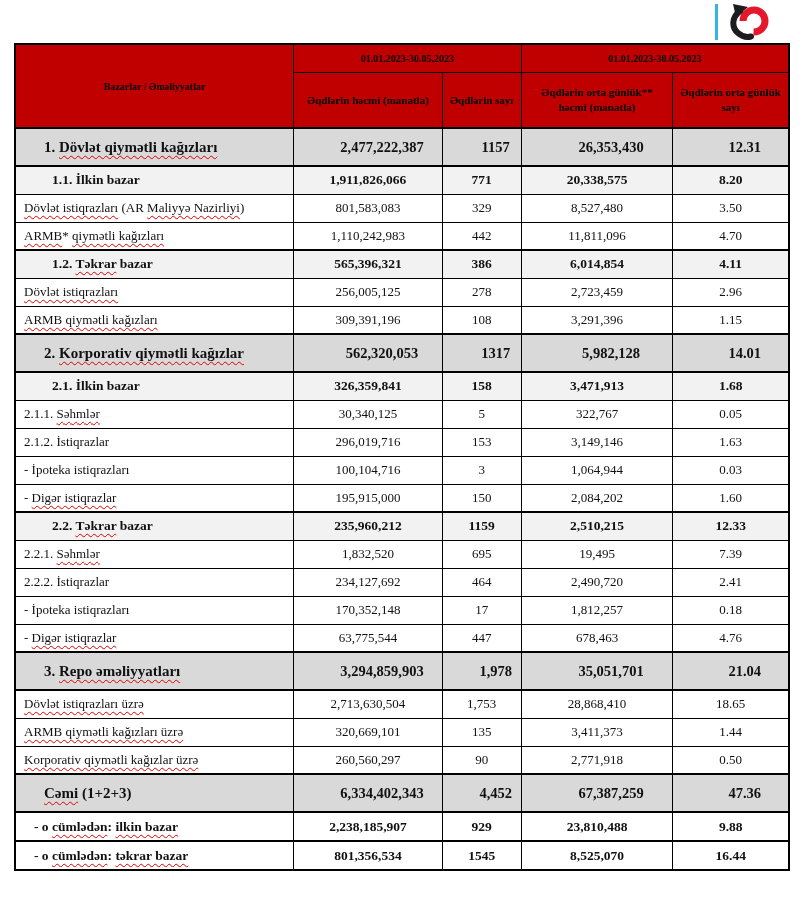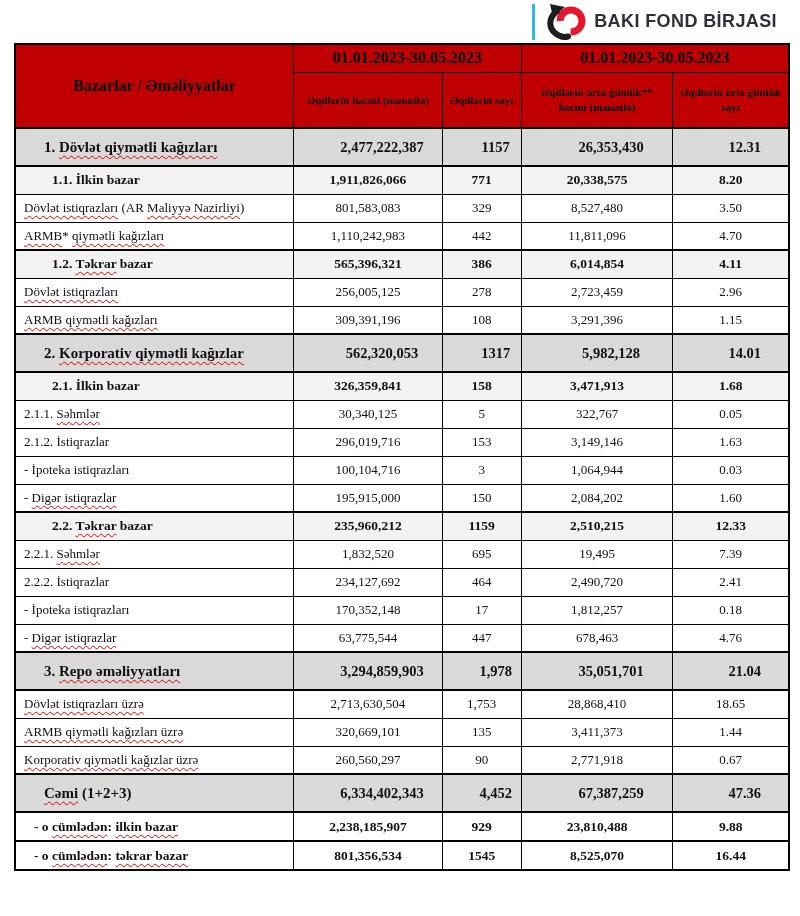--- a/index.html
+++ b/index.html
@@ -36,21 +36,21 @@
     border:2px solid var(--border,#000);
   }
   th, td { border:1px solid var(--border,#000); }
 
   thead th {
     background:var(--header-bg,#C00000);
     color:#000; font-weight:bold; text-align:center;
     vertical-align:middle;
   }
   th.corner   { font-size:14px; }
-  tr.period-row th { height:28px; font-size:16px; }
+  tr.period-row th { height:28px; font-size:10px; }
   th.subhead  { height:56px; font-size:11px; line-height:1.3; padding:10px 5px; }
   thead tr:last-child th { border-bottom:2px solid var(--border,#000); }
 
   td.label { text-align:left; padding:2px 4px 2px 8px; font-size:13px; }
   td.val   { text-align:center; font-size:13px; }
 
   tr.plain td       { height:28px; background:#fff; }
   tr.section td {
     height:38px; background:var(--section-bg,#D9D9D9);
     font-weight:bold;
@@ -96,21 +96,20 @@
   <header class="logo-row">
     <span class="logo-bar"></span>
     <svg class="logo-mark" viewBox="0 0 44 36" aria-hidden="true">
 
       <circle cx="27" cy="17" r="11" fill="none" stroke="#E5172C" stroke-width="7" stroke-dasharray="52 17" transform="rotate(180 27 17)"></circle>
 
       <path d="M13,7 C5,13 4,23 11,29 C15,32.5 20,33.5 24,32.5" fill="none" stroke="#1D1D1F" stroke-width="6" stroke-linecap="round"></path>
 
       <polygon points="6,0 21,3 9,13" fill="#1D1D1F"></polygon>
     </svg>
-    <span class="logo-text">BAKI FOND BİRJASI</span>
   </header>
 
   <table>
     <colgroup>
       <col style="width:36%">
       <col style="width:19.2%">
       <col style="width:10.2%">
       <col style="width:19.6%">
       <col style="width:15%">
     </colgroup>
@@ -273,21 +272,21 @@
           <td class="val">320,669,101</td>
           <td class="val">135</td>
           <td class="val">3,411,373</td>
           <td class="val">1.44</td>
         </tr>
         <tr class="plain">
           <td class="label"><span class="sq">Korporativ qiymətli kağızlar üzrə</span></td>
           <td class="val">260,560,297</td>
           <td class="val">90</td>
           <td class="val">2,771,918</td>
-          <td class="val">0.67</td>
+          <td class="val">0.50</td>
         </tr>
         <tr class="section">
           <td class="label"><span class="sq">Cəmi</span><span> (1+2+3)</span></td>
           <td class="val">6,334,402,343</td>
           <td class="val">4,452</td>
           <td class="val">67,387,259</td>
           <td class="val">47.36</td>
         </tr>
         <tr class="total-sub">
           <td class="label"><span>- o </span><span class="sq">cümlədən</span><span>: </span><span class="sq">ilkin bazar</span></td>

